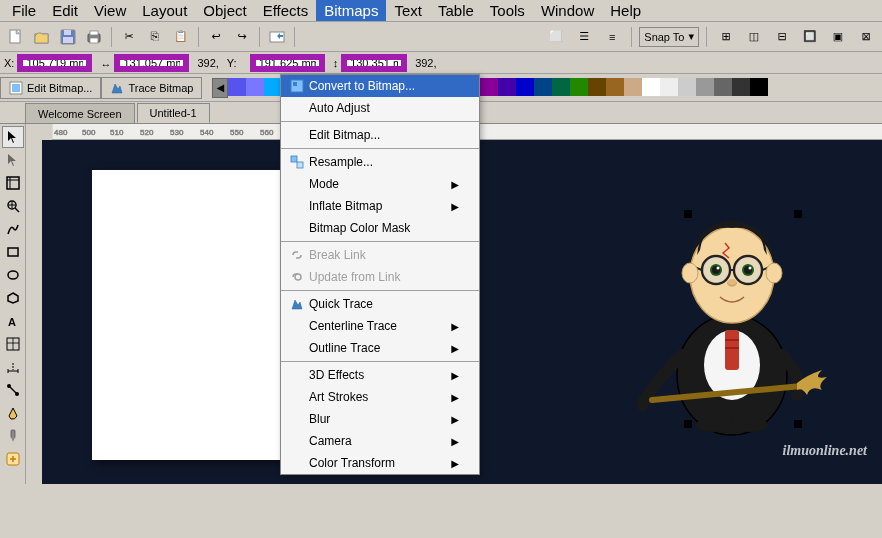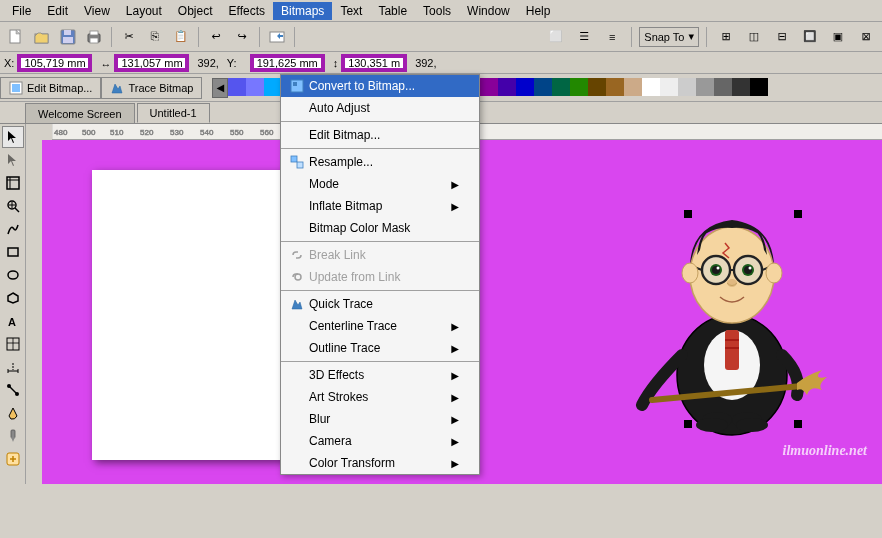--- a/index.html
+++ b/index.html
@@ -18,21 +18,21 @@
       display: flex;
       background: #d4d0c8;
       padding: 2px 4px;
       border-bottom: 1px solid #a0a0a0;
       height: 22px;
       align-items: center;
     }
     .menubar-item {
       padding: 2px 8px;
       cursor: pointer;
-      font-size: 12px;
+      font-size: 15px;
       color: #000;
       white-space: nowrap;
     }
     .menubar-item.active {
       background: #316ac5;
       color: #fff;
     }
 
     
     .toolbar-row {
@@ -57,21 +57,21 @@
     }
     .toolbar-separator {
       width: 1px;
       height: 20px;
       background: #a0a0a0;
       margin: 0 3px;
     }
     .toolbar-input {
       height: 18px;
       width: 80px;
-      border: 4px solid #a21caf;
+      border: 6px solid #a21caf;
       background: #fff;
       padding: 0 3px;
       font-size: 11px;
     }
 
     
     .coords-bar {
       display: flex;
       background: #d4d0c8;
       border-bottom: 1px solid #a0a0a0;
@@ -533,21 +533,21 @@
           <text x="2" y="20" font-size="7" fill="#555" transform="rotate(-90 8 20)">160</text>
           <text x="2" y="60" font-size="7" fill="#555" transform="rotate(-90 8 60)">180</text>
           <text x="2" y="100" font-size="7" fill="#555" transform="rotate(-90 8 100)">200</text>
           <text x="2" y="140" font-size="7" fill="#555" transform="rotate(-90 8 140)">220</text>
           <text x="2" y="180" font-size="7" fill="#555" transform="rotate(-90 8 180)">240</text>
           <text x="2" y="220" font-size="7" fill="#555" transform="rotate(-90 8 220)">260</text>
         </g>
       </svg>
     </div>
 
-    <div style="position:absolute; top:16px; left:16px; right:0; bottom:0; background:#d946ef; overflow:hidden;text-align:right;">
+    <div style="position:absolute; top:16px; left:16px; right:0; bottom:0; background:#0f172a; overflow:hidden;text-align:right;">
 
       <div style="position:absolute; top:30px; left:50px; width:330px; height:290px; background:#fff; box-shadow:3px 3px 8px rgba(0,0,0,0.5);">
       </div>
 
       <div style="position:absolute; top:15px; right:30px; width:240px; height:290px;">
         <svg viewBox="0 0 240 290" width="240" height="290">
 
           <ellipse cx="120" cy="220" rx="55" ry="60" fill="#1a1a1a" stroke="#000" stroke-width="1.5"></ellipse>
 
           <ellipse cx="120" cy="210" rx="28" ry="35" fill="#f5f5f5"></ellipse>

